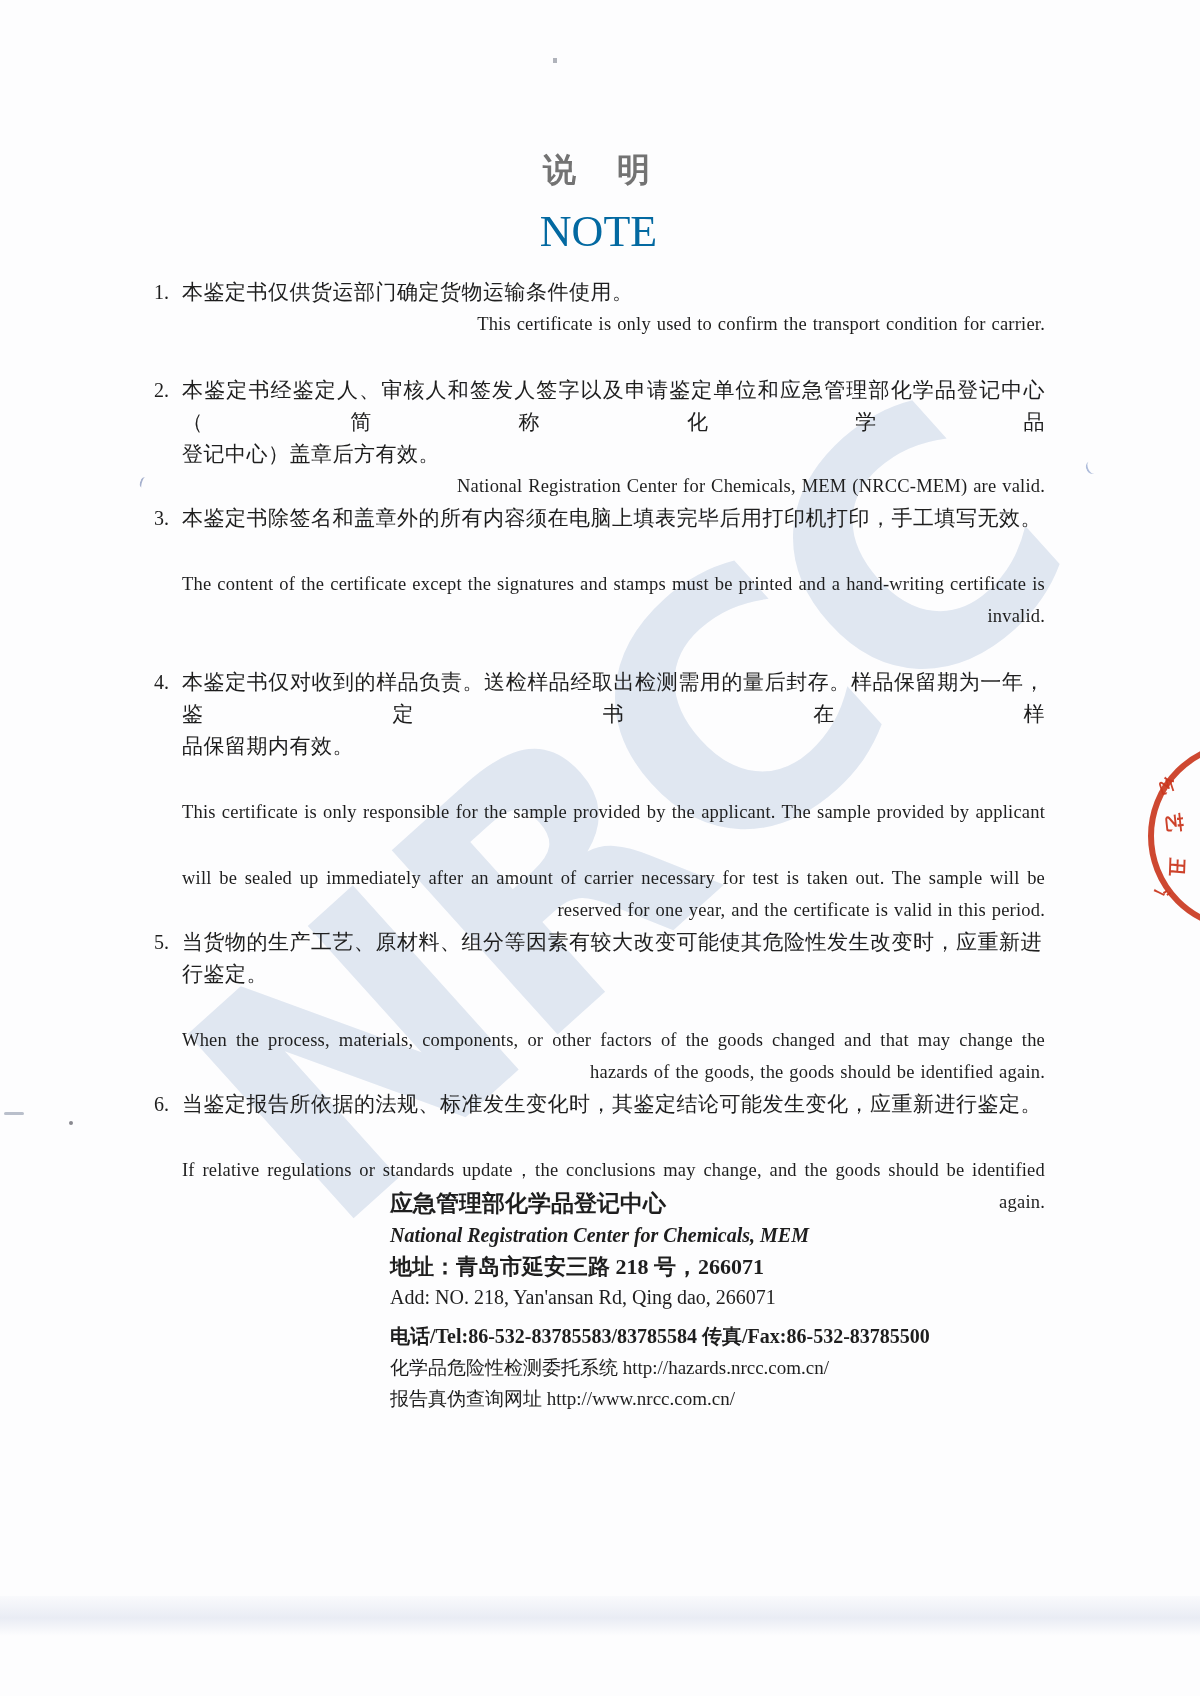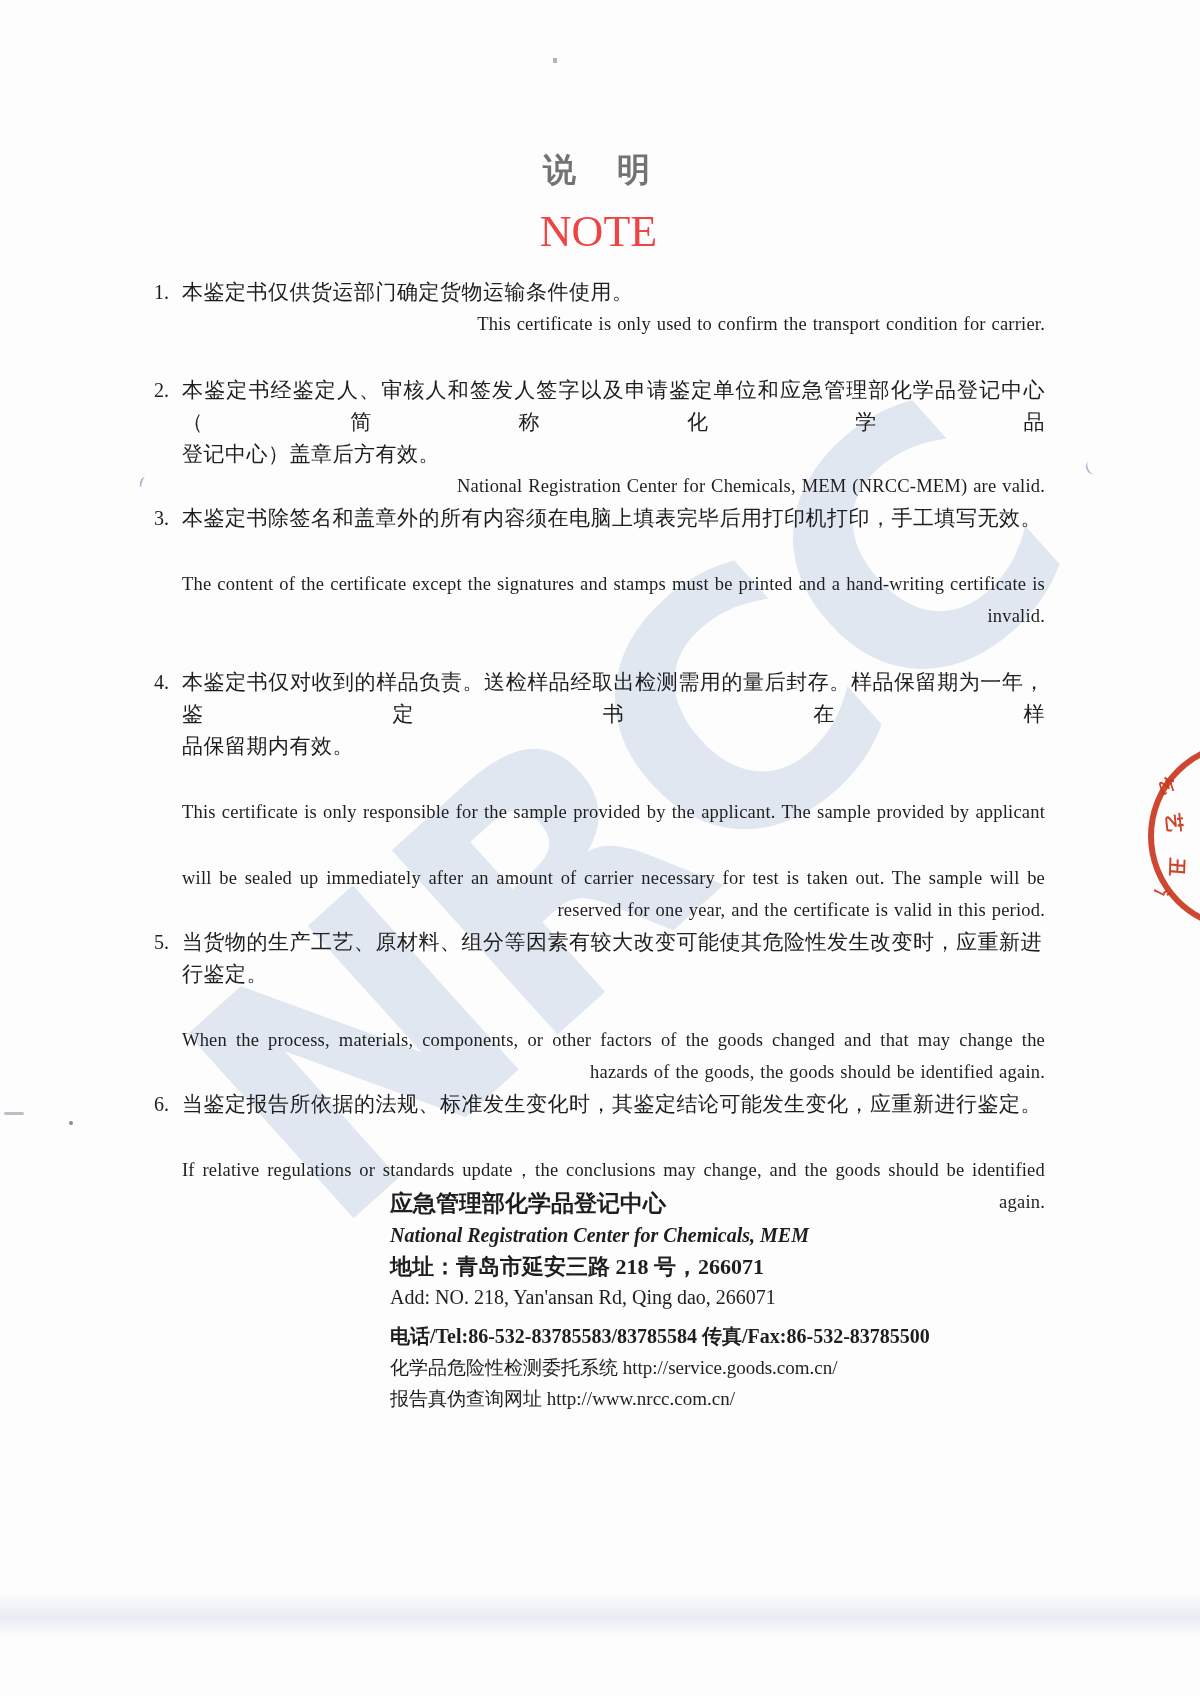--- a/index.html
+++ b/index.html
@@ -35,21 +35,21 @@
     font-weight:600;
     letter-spacing:4px;
     line-height:40px;
     color:#737373;
   }
   .title-en {
     text-align:center;
     font-size:44px;
     line-height:52px;
     margin-top:16px;
-    color:#ef4444;
+    color:#0369a1;
   }
 
   .notes { margin-top:18px; }
   .note-item { position:relative; padding-left:30px; }
   .note-num {
     position:absolute; left:2px; top:0;
     font-size:20px; line-height:32px;
   }
   .ln { line-height:32px; }
   .ln.zh { font-size:21px; letter-spacing:0.5px; }
@@ -156,21 +156,21 @@
 
   </div>
 </div>
 
 <div class="footer">
   <span class="f-ln f-org-zh">应急管理部化学品登记中心</span>
   <span class="f-ln f-org-en">National Registration Center for Chemicals, MEM</span>
   <span class="f-ln f-addr-zh">地址：青岛市延安三路 218 号，266071</span>
   <span class="f-ln f-addr-en">Add: NO. 218, Yan'ansan Rd, Qing dao, 266071</span>
   <span class="f-ln f-tel">电话/Tel:86-532-83785583/83785584 传真/Fax:86-532-83785500</span>
-  <span class="f-ln f-svc">化学品危险性检测委托系统  http://service.goods.com.cn/</span>
+  <span class="f-ln f-svc">化学品危险性检测委托系统  http://hazards.nrcc.com.cn/</span>
   <span class="f-ln f-query">报告真伪查询网址 http://www.nrcc.com.cn/</span>
 </div>
 
 <div class="stamp-arc"></div>
 <span class="seal-char sc0">乞</span>
 <span class="seal-char sc1">艺</span>
 <span class="seal-char sc2">丑</span>
 <span class="seal-char sc3">氵</span>
 
 <div class="scan-band"></div>

